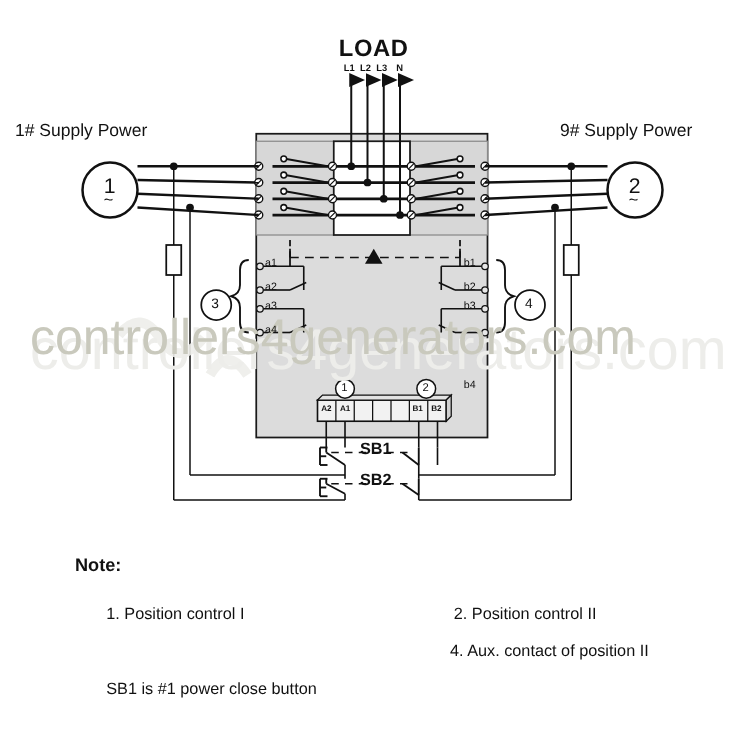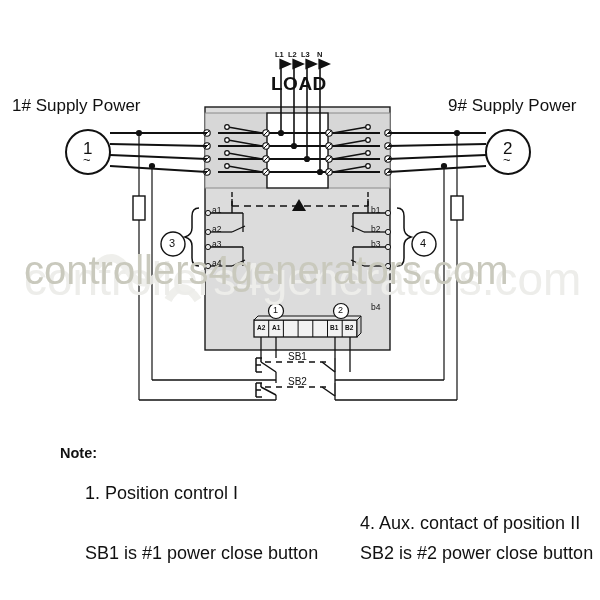--- a/index.html
+++ b/index.html
@@ -24,54 +24,53 @@
   }
   .txt {
     position: absolute;
     white-space: nowrap;
     color: #111111;
   }
   .load-title {
     font-size: 19px;
     font-weight: bold;
     letter-spacing: 0.5px;
-    margin-top: 44px;
   }
   .phase-lbl {
     font-size: 7.5px;
     font-weight: bold;
   }
   .supply-title {
-    font-size: 17px;
+    font-size: 14px;
     font-weight: normal;
   }
   .src-num {
     font-size: 17px;
   }
   .aux-lbl {
     font-size: 8.5px;
   }
   .term-lbl {
     font-size: 6.5px;
     font-weight: bold;
   }
   .sb-lbl {
-    font-size: 10px;
-    font-weight: normal;
+    font-size: 13px;
+    font-weight: bold;
   }
   .circ-num {
     font-size: 11px;
   }
   .note-head {
     font-size: 14.5px;
     font-weight: bold;
     text-align: center;
   }
   .note-line {
-    font-size: 18px;
+    font-size: 13px;
   }
   .watermark {
     position: absolute;
     font-size: 40px;
     color: #c9c9bd;
     letter-spacing: 0px;
     font-family: "Liberation Sans", sans-serif;
     white-space: nowrap;
     pointer-events: none;
   }
@@ -397,19 +396,19 @@
   <div class="txt term-lbl" style="left:316px; top:324px;"></div>
   <div class="txt term-lbl" style="left:330px; top:324px;">B1</div>
   <div class="txt term-lbl" style="left:345px; top:324px;">B2</div>
 
   <div class="txt sb-lbl" style="left:288px; top:351px;">SB1</div>
   <div class="txt sb-lbl" style="left:288px; top:376px;">SB2</div>
 
   <div class="txt note-head" style="left:60px; top:445px;">Note:</div>
 
   <div class="txt note-line" style="left:85px; top:483px;">1. Position control I</div>
+  <div class="txt note-line" style="left:363px; top:483px;">2. Position control II</div>
 
   <div class="txt note-line" style="left:360px; top:513px;">4. Aux. contact of position II</div>
 
   <div class="txt note-line" style="left:85px; top:543px;">SB1 is #1 power close button</div>
-  <div class="txt note-line" style="left:360px; top:543px;">SB2 is #2 power close button</div>
 
 </div>
 
 </body></html>

